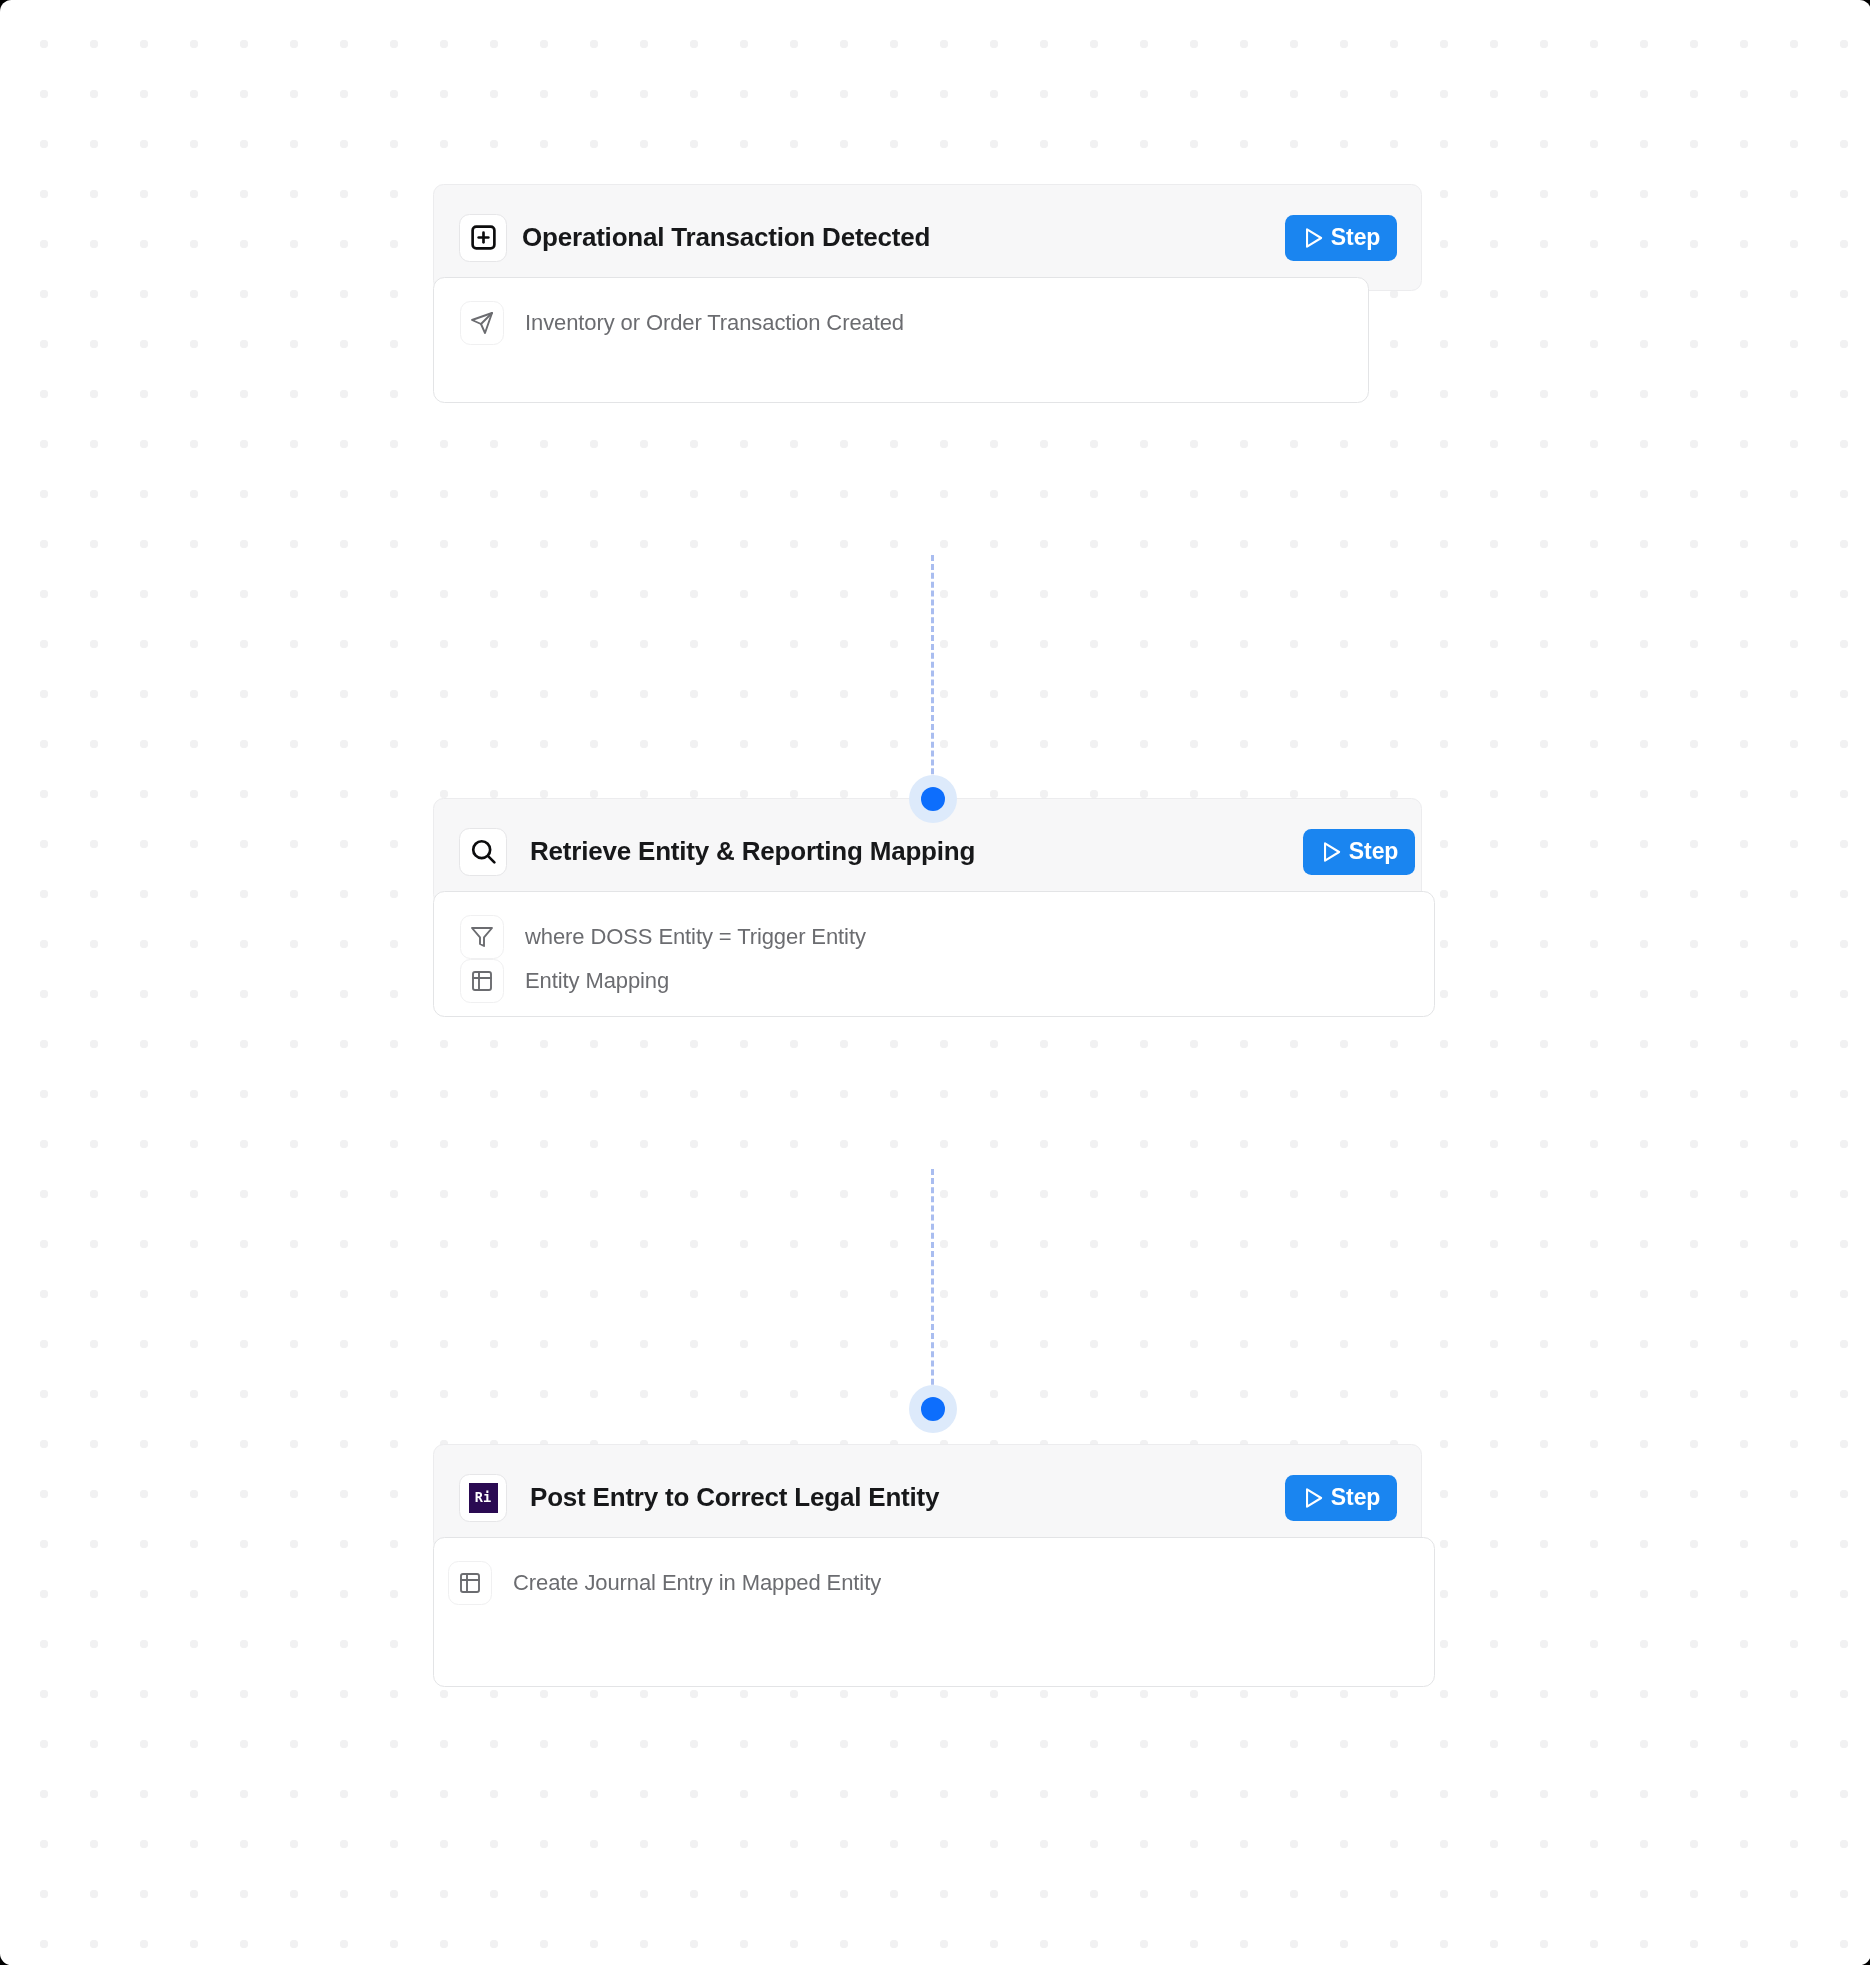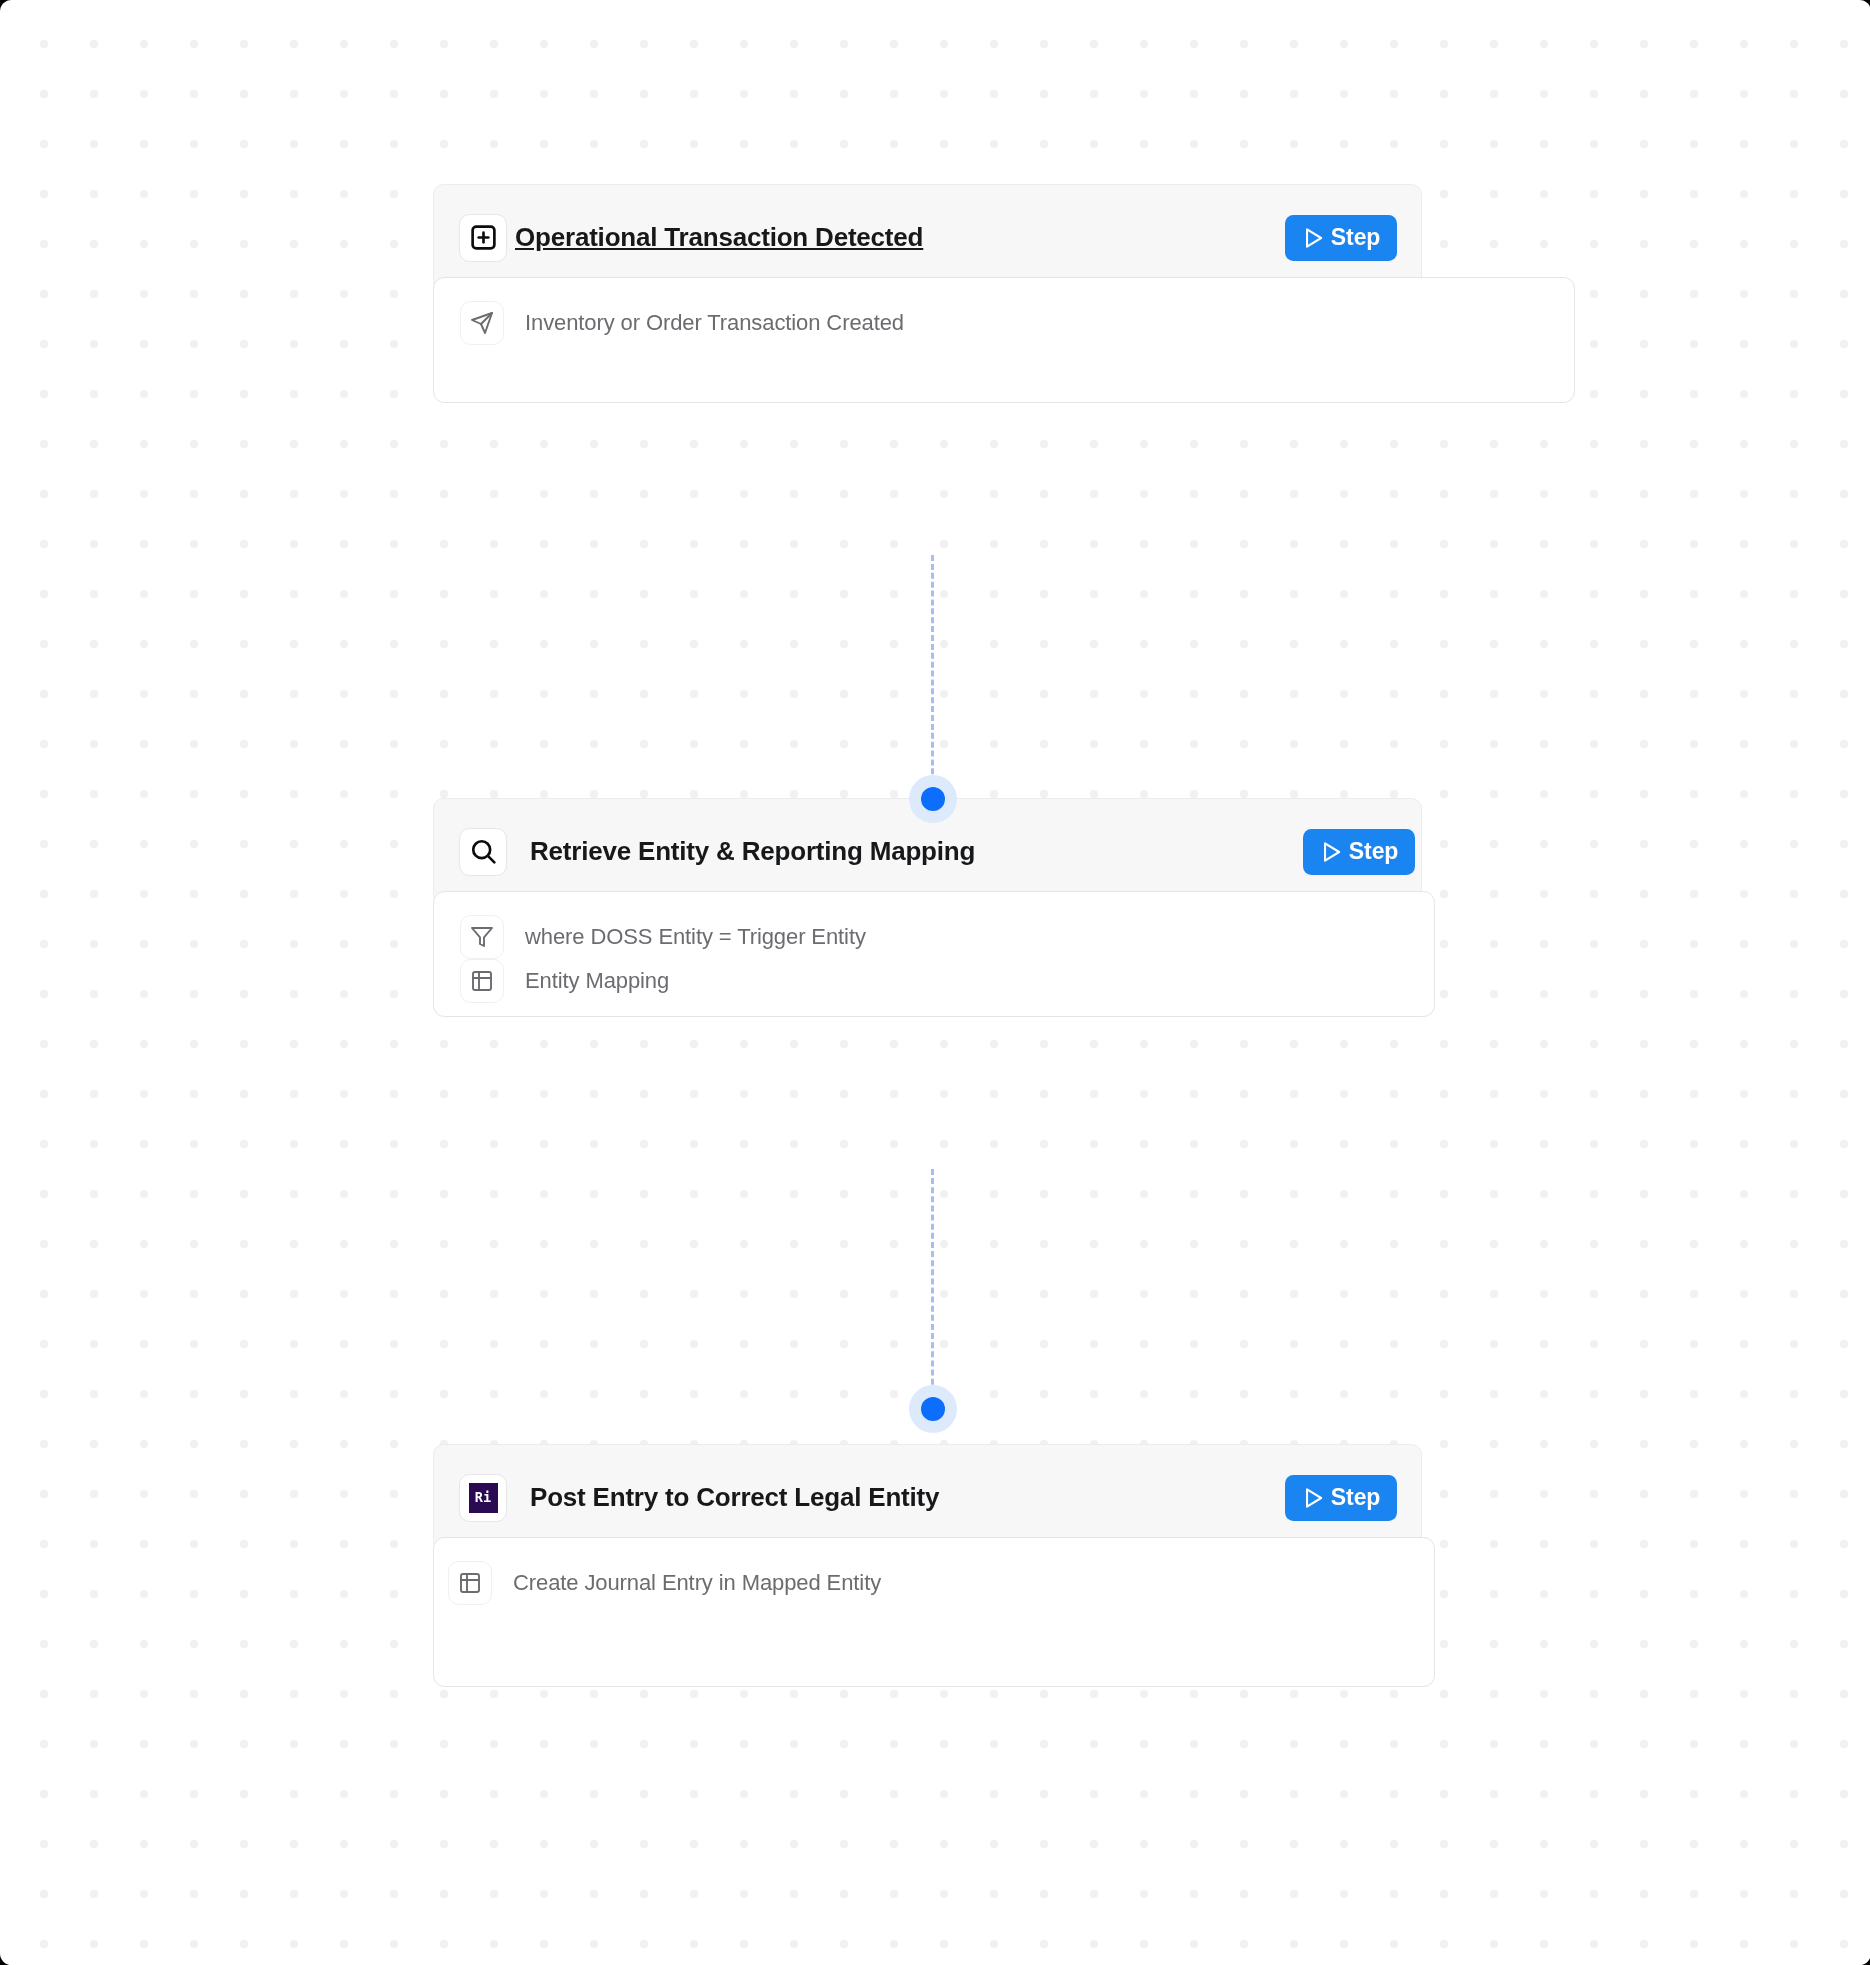--- a/index.html
+++ b/index.html
@@ -181,32 +181,32 @@
   <div class="card" style="left:433px; top:184px; width:1002px;">
 
     <div class="card-header" style="width:989px; height:107px; padding:0 24px 0 25px;">
       <div class="hdr-icon-box">
         <svg width="29" height="29" viewBox="0 0 24 24" fill="none" stroke="#0c0c0d" stroke-width="2.2" stroke-linecap="round" stroke-linejoin="round">
           <rect x="3" y="3" width="18" height="18" rx="3"></rect>
           <line x1="12" y1="8" x2="12" y2="16"></line>
           <line x1="8" y1="12" x2="16" y2="12"></line>
         </svg>
       </div>
-      <div class="hdr-title" style="margin-left:8px;text-decoration:underline;">Operational Transaction Detected</div>
+      <div class="hdr-title" style="margin-left:15px;">Operational Transaction Detected</div>
       <button class="step-btn">
         <span style="display:flex;">
           <svg width="26" height="26" viewBox="0 0 24 24" fill="none" stroke="#ffffff" stroke-width="1.9" stroke-linecap="round" stroke-linejoin="round">
             <polygon points="6.5,4 19.5,12 6.5,20"></polygon>
           </svg>
         </span>
         <span class="step-btn-label">Step</span>
       </button>
     </div>
 
-    <div class="card-body" style="width:1142px; height:126px; padding:23px 26px 0 26px;">
+    <div class="card-body" style="width:936px; height:126px; padding:23px 26px 0 26px;">
       <div class="body-row" style="margin-bottom:16.7px;">
         <div class="row-icon-box">
           <svg width="24" height="24" viewBox="0 0 24 24" fill="none" stroke="#6b6c70" stroke-width="1.9" stroke-linecap="round" stroke-linejoin="round">
             <line x1="22" y1="2" x2="11" y2="13"></line>
             <polygon points="22,2 15,22 11,13 2,9"></polygon>
           </svg>
         </div>
         <div class="row-text" style="margin-left:21px;">Inventory or Order Transaction Created</div>
       </div>
     </div>

